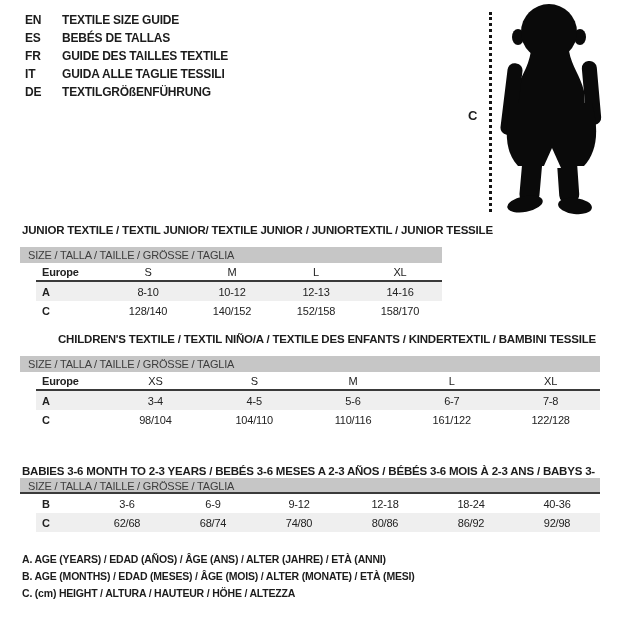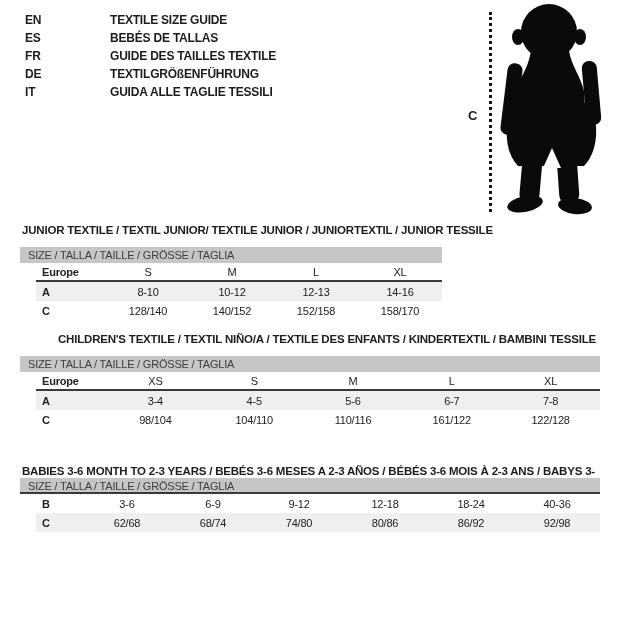--- a/index.html
+++ b/index.html
@@ -3,21 +3,21 @@
 <meta charset="utf-8">
 <style>
   * { margin:0; padding:0; box-sizing:border-box; }
   html,body { background:#fff; }
   .page {
     position:relative; width:620px; height:620px; background:#ffffff;
     font-family:"Liberation Sans", sans-serif; color:#1c1c1c; overflow:hidden;
   }
   
   .lang-list { position:absolute; top:11px; left:25px; }
-  .lang-row { display:flex; height:18px; align-items:center;gap:48px; }
+  .lang-row { display:flex; height:18px; align-items:center; }
   .lang-code { width:37px; font-size:12px; font-weight:700; letter-spacing:-0.2px; }
   .lang-label { font-size:12px; font-weight:700; letter-spacing:-0.2px; white-space:nowrap; }
   
   .height-line { position:absolute; left:489px; top:12px; height:200px; width:0;
                  border-left:3px dotted #141414; }
   .height-label { position:absolute; left:468px; top:108px; font-size:13px; font-weight:700; }
   .figure { position:absolute; left:498px; top:3px; width:122px; height:212px; }
   
   .tbl-title { position:absolute; left:22px; font-size:11.5px; font-weight:700;
                letter-spacing:-0.2px; line-height:15px; white-space:nowrap; }
@@ -52,26 +52,26 @@
     </div>
     <div class="lang-row">
       <span class="lang-code">ES</span>
       <span class="lang-label">BEBÉS DE TALLAS</span>
     </div>
     <div class="lang-row">
       <span class="lang-code">FR</span>
       <span class="lang-label">GUIDE DES TAILLES TEXTILE</span>
     </div>
     <div class="lang-row">
+      <span class="lang-code">IT</span>
+      <span class="lang-label">GUIDA ALLE TAGLIE TESSILI</span>
+    </div>
+    <div class="lang-row">
       <span class="lang-code">DE</span>
       <span class="lang-label">TEXTILGRÖßENFÜHRUNG</span>
-    </div>
-    <div class="lang-row">
-      <span class="lang-code">IT</span>
-      <span class="lang-label">GUIDA ALLE TAGLIE TESSILI</span>
     </div>
   </div>
 
   <div class="height-line"></div>
   <div class="height-label">C</div>
   <svg class="figure" viewBox="0 0 122 212" aria-hidden="true">
     <g fill="#0a0a0a">
 
       <ellipse cx="20" cy="34" rx="6" ry="8"></ellipse>
       <ellipse cx="82" cy="34" rx="6" ry="8"></ellipse>
@@ -166,14 +166,19 @@
       <div class="tlabel">C</div>
       <div class="tcell">62/68</div>
       <div class="tcell">68/74</div>
       <div class="tcell">74/80</div>
       <div class="tcell">80/86</div>
       <div class="tcell">86/92</div>
       <div class="tcell">92/98</div>
     </div>
   </div>
 
+  <div class="notes">
+    <div class="note-line">A. AGE (YEARS) / EDAD (AÑOS) / ÂGE (ANS) / ALTER (JAHRE) / ETÀ (ANNI)</div>
+    <div class="note-line">B. AGE (MONTHS) / EDAD (MESES) / ÂGE (MOIS) / ALTER (MONATE) / ETÀ (MESI)</div>
+    <div class="note-line">C. (cm) HEIGHT / ALTURA / HAUTEUR / HÖHE / ALTEZZA</div>
+  </div>
 
 </div>
 
 </body></html>

